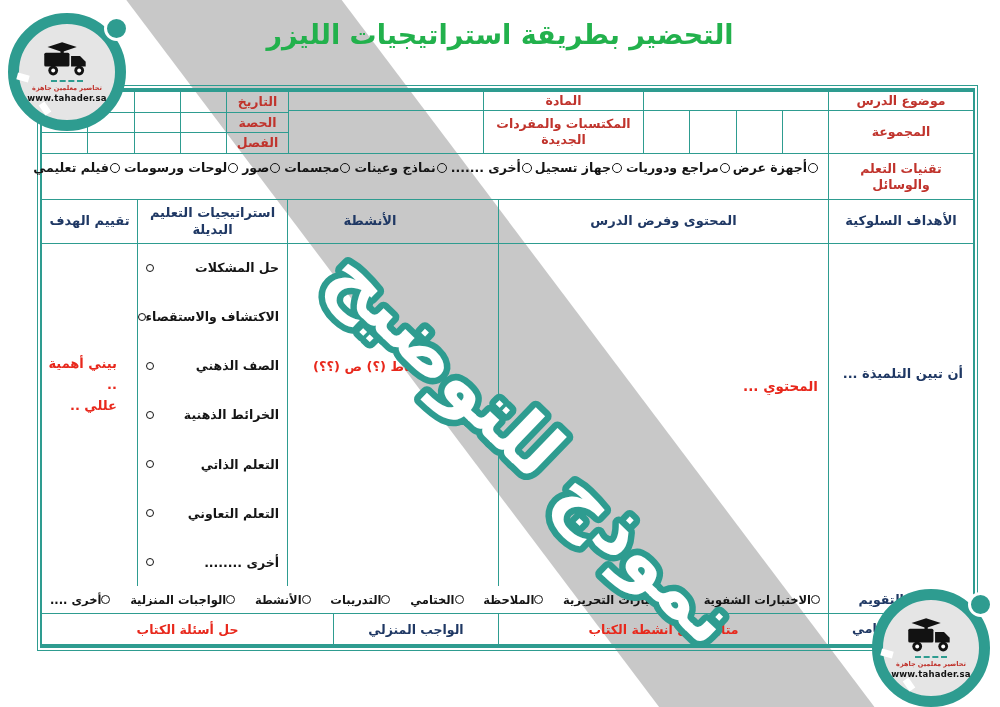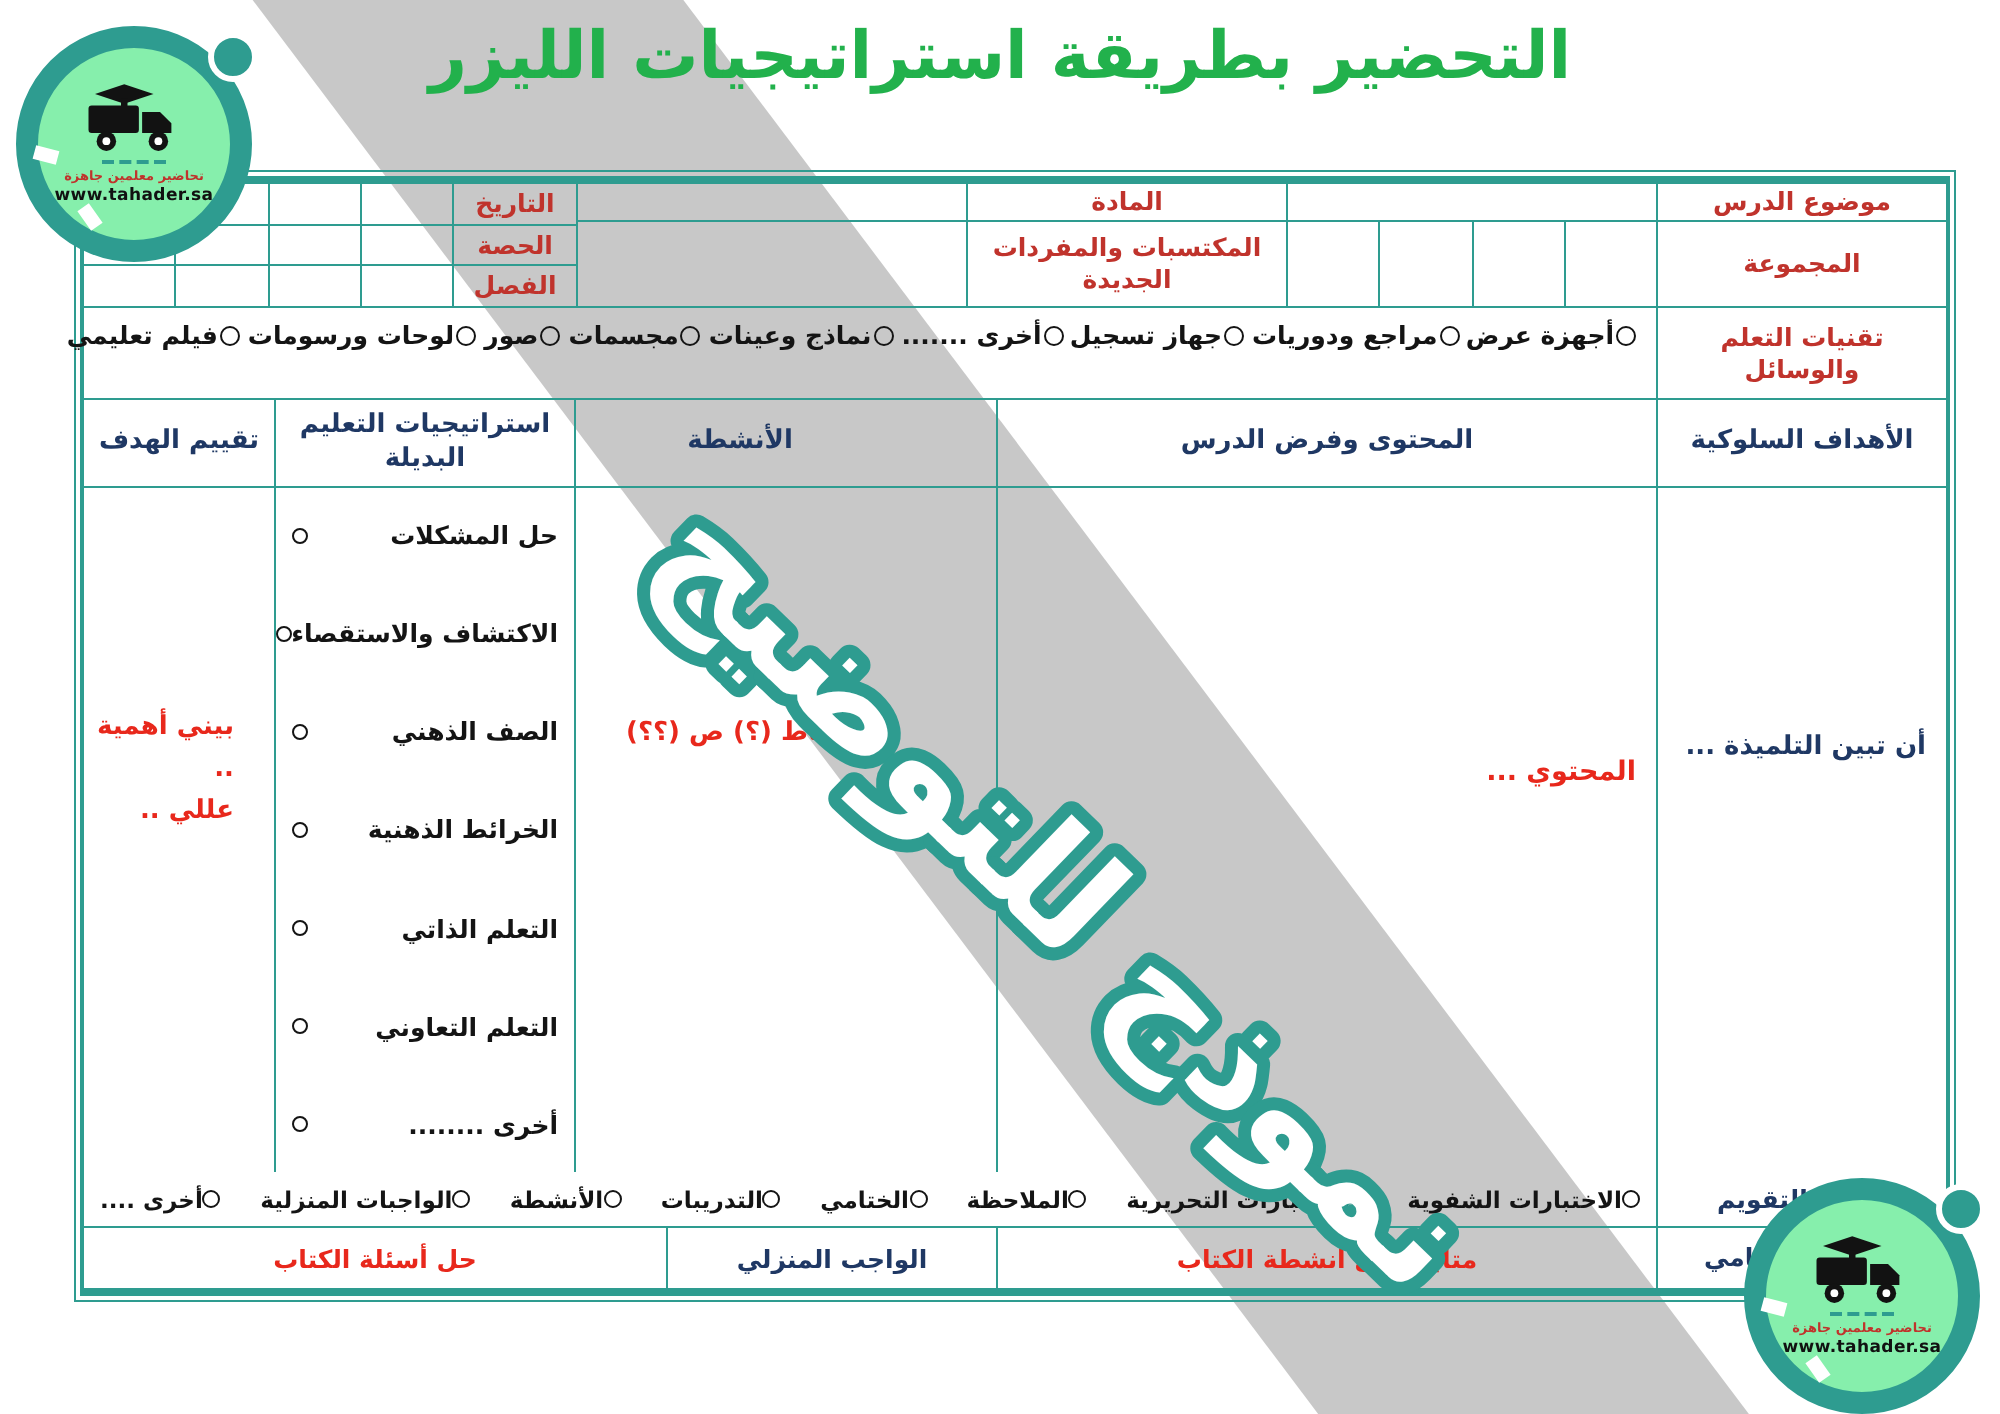--- a/index.html
+++ b/index.html
@@ -19,22 +19,22 @@
   }
 
   
   .band{
     position:absolute;left:500px;top:353px;width:172px;height:2000px;
     margin-left:-86px;margin-top:-1000px;background:var(--gray);
     transform:rotate(-37deg);z-index:0;
   }
 
   .page-title{
-    position:absolute;top:8px;left:0;width:100%;text-align:center;
-    font-size:33px;font-weight:bold;color:var(--green);z-index:1;direction:rtl;
+    position:absolute;top:19px;left:0;width:100%;text-align:center;
+    font-size:27px;font-weight:bold;color:var(--green);z-index:1;direction:rtl;
   }
 
   
   .form{
     position:absolute;left:40px;top:88px;width:935px;height:560px;z-index:1;
     display:flex;flex-direction:column;direction:rtl;
     border:2px solid var(--teal);border-top-width:4px;border-bottom-width:4px;
     outline:1px solid var(--teal);outline-offset:2px;
   }
   .frow{display:flex;direction:rtl;border-bottom:1px solid var(--teal);min-height:0;}
@@ -106,21 +106,21 @@
 
   
   .wm-svg{position:absolute;inset:0;z-index:2;pointer-events:none;}
 
   
   .logo{position:absolute;width:118px;height:118px;z-index:3;}
   .logo-tl{left:8px;top:13px;}
   .logo-br{left:872px;top:589px;}
   .logo-ring{
     position:absolute;inset:0;border-radius:50%;border:11px solid var(--teal);
-    background:#86efac;display:flex;flex-direction:column;align-items:center;
+    background:#e5e5e5;display:flex;flex-direction:column;align-items:center;
     justify-content:center;gap:1px;padding:4px;
   }
   .logo-dot{position:absolute;top:3px;right:-3px;width:25px;height:25px;border-radius:50%;
     background:var(--teal);border:3px solid #fff;}
   .notch{position:absolute;width:12px;height:7px;background:#fff;}
   .notch-a{left:-2px;top:50px;transform:rotate(15deg);}
   .notch-b{left:20px;bottom:8px;transform:rotate(55deg);}
   .dash-line{width:32px;border-top:2px dashed var(--teal);margin:1px 0;}
   .logo-tagline{font-size:6.5px;color:var(--dark-red);font-weight:bold;direction:rtl;white-space:nowrap;}
   .logo-url{font-size:8.5px;color:#111;font-weight:bold;letter-spacing:.2px;}

